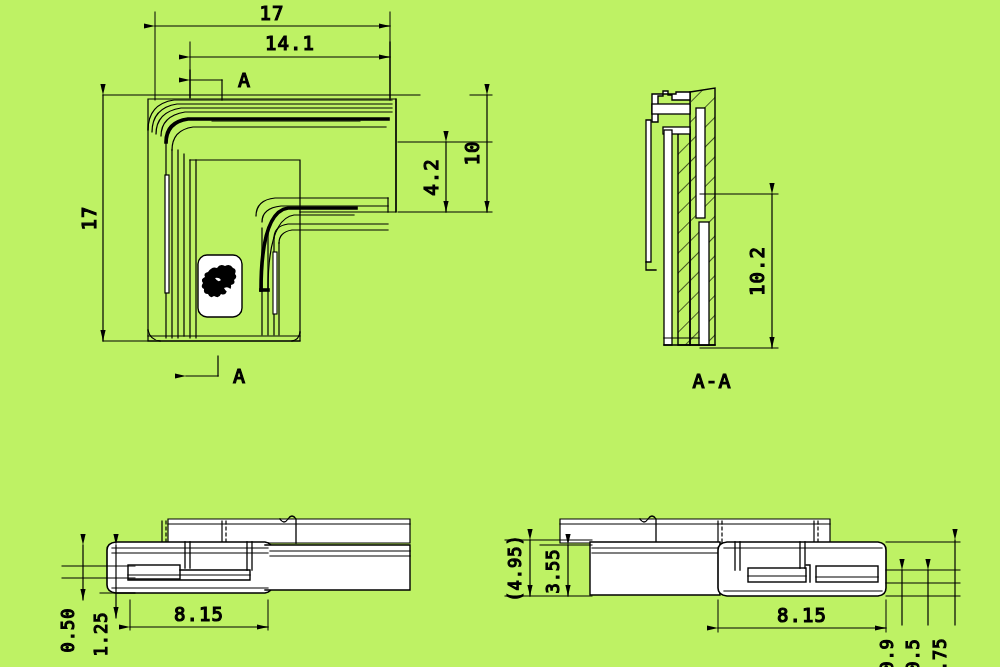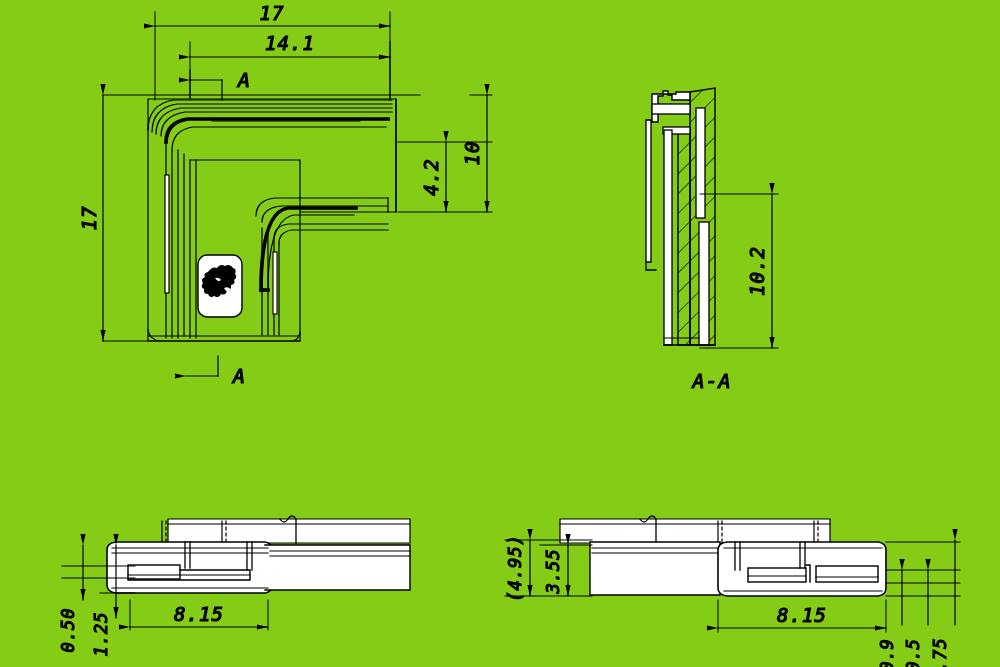--- a/index.html
+++ b/index.html
@@ -1,18 +1,18 @@
 <!DOCTYPE html>
 <html><head>
 <meta charset="utf-8">
 <style>
   html,body{margin:0;padding:0;background:#fff;}
   body{width:1000px;height:667px;overflow:hidden;
        font-family:"DejaVu Sans Mono","Liberation Mono",monospace;}
-  #sheet{position:relative;width:1000px;height:667px;background:#84cc16;font-style:italic;}
+  #sheet{position:relative;width:1000px;height:667px;background:#bef264;}
   svg{display:block;}
   .dimtxt{font-family:"DejaVu Sans Mono","Liberation Mono",monospace;
           font-size:19px;fill:#000;letter-spacing:1px;}
   .dimtxt-sm{font-family:"DejaVu Sans Mono","Liberation Mono",monospace;
           font-size:17px;fill:#000;letter-spacing:1px;}
   .lbl{font-family:"DejaVu Sans Mono","Liberation Mono",monospace;
        font-size:20px;fill:#000;letter-spacing:1px;}
 </style>
 </head>
 <body>

